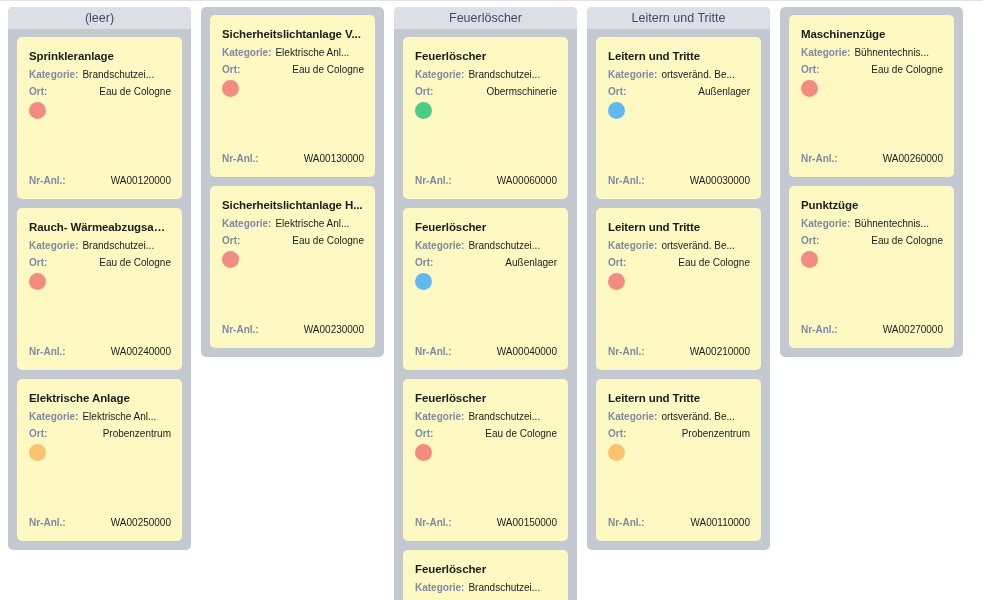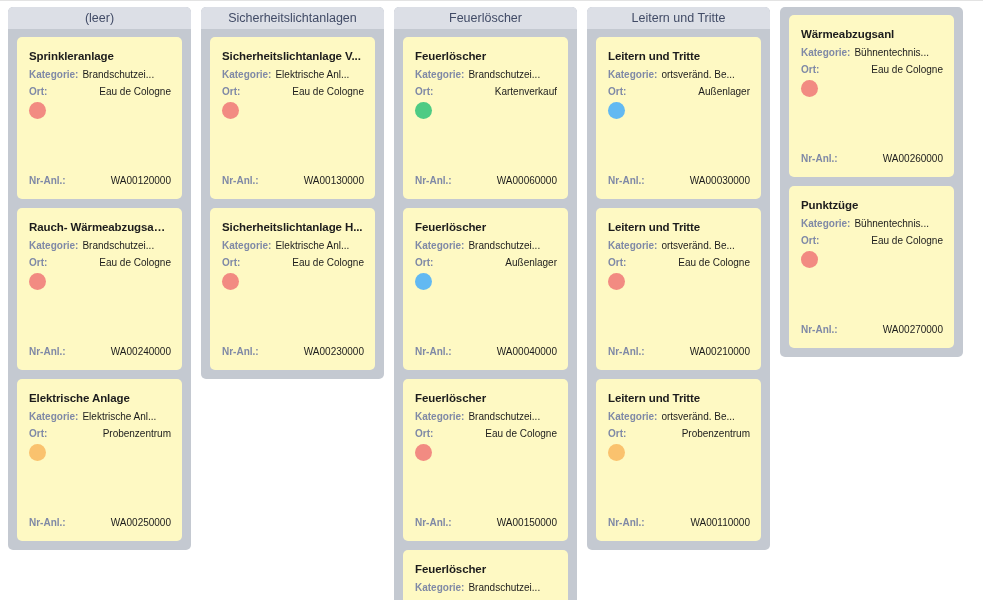--- a/index.html
+++ b/index.html
@@ -206,23 +206,20 @@
             <span class="status-dot" style="background: rgb(250, 194, 110);"></span>
           </div>
           <div class="field-row row-nr">
             <span class="field-label">Nr-Anl.:</span>
             <span class="field-value">WA00250000</span>
           </div>
         </div>
       </div>
     </div>
     <div class="column">
-      <div class="column-header">
-        <div class="column-title">Sicherheitslichtanlagen</div>
-      </div>
       <div class="column-body">
         <div class="card">
           <div class="card-title">Sicherheitslichtanlage V...</div>
           <div class="field-row row-kategorie">
             <span class="field-label">Kategorie:</span>
             <span class="field-value">Elektrische Anl...</span>
           </div>
           <div class="field-row row-ort">
             <span class="field-label">Ort:</span>
             <span class="field-value">Eau de Cologne</span>
@@ -261,21 +258,21 @@
       </div>
       <div class="column-body">
         <div class="card">
           <div class="card-title">Feuerlöscher</div>
           <div class="field-row row-kategorie">
             <span class="field-label">Kategorie:</span>
             <span class="field-value">Brandschutzei...</span>
           </div>
           <div class="field-row row-ort">
             <span class="field-label">Ort:</span>
-            <span class="field-value">Kartenverkauf</span>
+            <span class="field-value">Obermschinerie</span>
           </div>
           <div class="status-dot-row">
             <span class="status-dot" style="background: rgb(78, 203, 132);"></span>
           </div>
           <div class="field-row row-nr">
             <span class="field-label">Nr-Anl.:</span>
             <span class="field-value">WA00060000</span>
           </div>
         </div>
         <div class="card">
@@ -391,21 +388,21 @@
           <div class="field-row row-nr">
             <span class="field-label">Nr-Anl.:</span>
             <span class="field-value">WA00110000</span>
           </div>
         </div>
       </div>
     </div>
     <div class="column">
       <div class="column-body">
         <div class="card">
-          <div class="card-title">Wärmeabzugsanl</div>
+          <div class="card-title">Maschinenzüge</div>
           <div class="field-row row-kategorie">
             <span class="field-label">Kategorie:</span>
             <span class="field-value">Bühnentechnis...</span>
           </div>
           <div class="field-row row-ort">
             <span class="field-label">Ort:</span>
             <span class="field-value">Eau de Cologne</span>
           </div>
           <div class="status-dot-row">
             <span class="status-dot" style="background: rgb(242, 139, 130);"></span>

